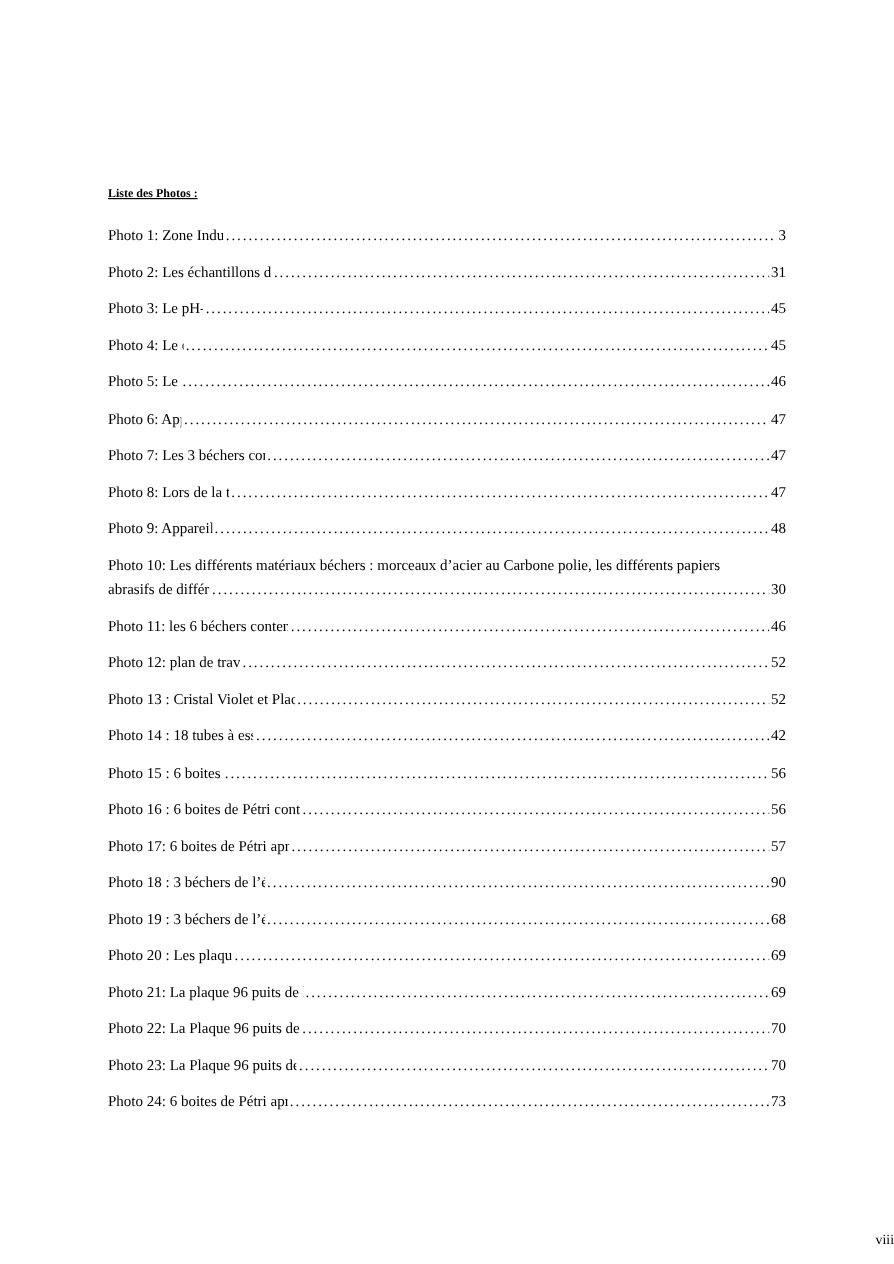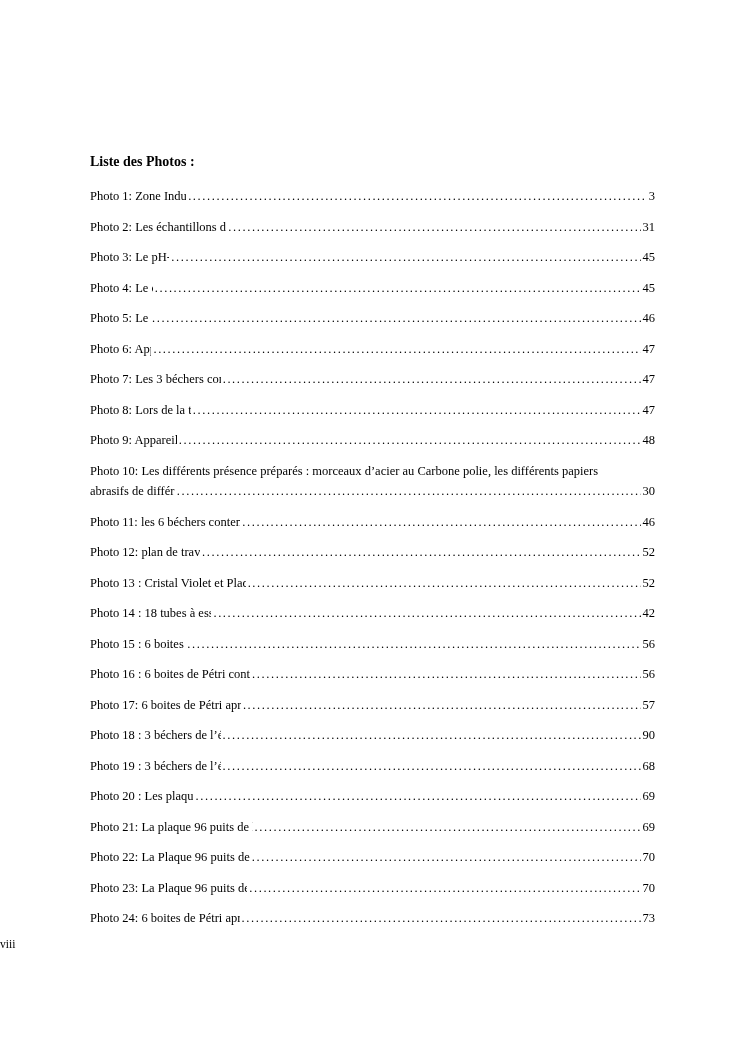--- a/index.html
+++ b/index.html
@@ -16,24 +16,25 @@
     font-family: "Liberation Serif", serif;
     overflow: hidden;
   }
   .content {
     position: absolute;
     left: 90px;
     top: 152px;
     width: 565px;
   }
   .doc-title {
-    font-size: 14px;
+    font-size: 10px;
     font-weight: bold;
     line-height: 20px;
     margin: 0 0 14px 0;
+    text-decoration: underline;
   }
   .toc {
     width: 100%;
   }
   .entry {
     font-size: 12.5px;
     line-height: 20.5px;
     margin-bottom: 10px;
   }
   .entry-row {
@@ -61,23 +62,23 @@
     content: "..........................................................................................................................................................................................................................";
     letter-spacing: 1.6px;
   }
   .pagenum {
     flex: 0 0 auto;
     white-space: nowrap;
   }
   .footer {
     position: absolute;
     left: 0;
-    top: 938px;
+    top: 1028px;
     width: 100%;
-    text-align: left;
+    text-align: right;
     font-size: 11.5px;
     font-family: "Liberation Serif", serif;
   }
 </style>
 </head>
 <body>
 
 <div class="page">
   <div class="content">
     <h2 class="doc-title">Liste des Photos :</h2>
@@ -139,21 +140,21 @@
           </div>
         </div>
         <div class="entry">
           <div class="entry-row">
             <span class="entry-label">Photo 9: Appareil de mesure du DBO5</span>
             <span class="leader"></span>
             <span class="pagenum">48</span>
           </div>
         </div>
         <div class="entry">
-          <div class="entry-firstline">Photo 10: Les différents présence préparés : morceaux d’acier au Carbone polie, les différents papiers</div>
+          <div class="entry-firstline">Photo 10: Les différents matériaux béchers : morceaux d’acier au Carbone polie, les différents papiers</div>
           <div class="entry-row">
             <span class="entry-label">abrasifs de différentes granulométries</span>
             <span class="leader"></span>
             <span class="pagenum">30</span>
           </div>
         </div>
         <div class="entry">
           <div class="entry-row">
             <span class="entry-label">Photo 11: les 6 béchers contenant les ech1 et ech2 ; Solution de NaOH et HCl</span>
             <span class="leader"></span>

